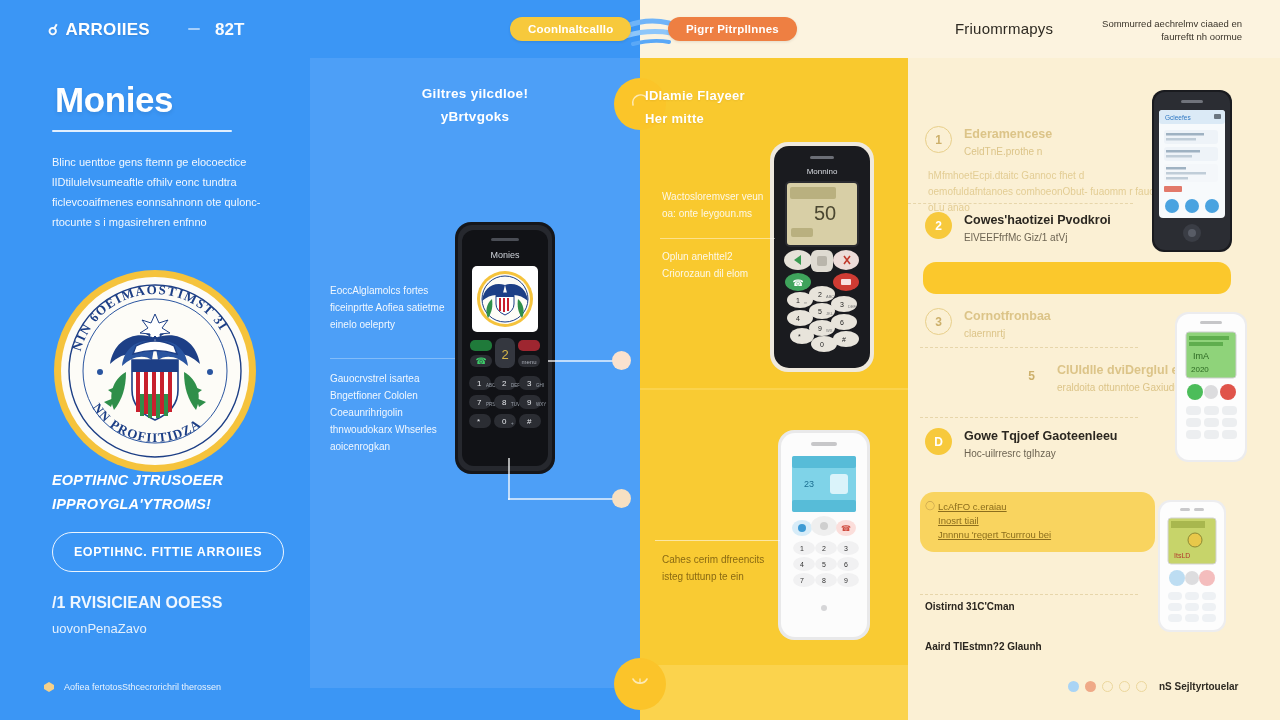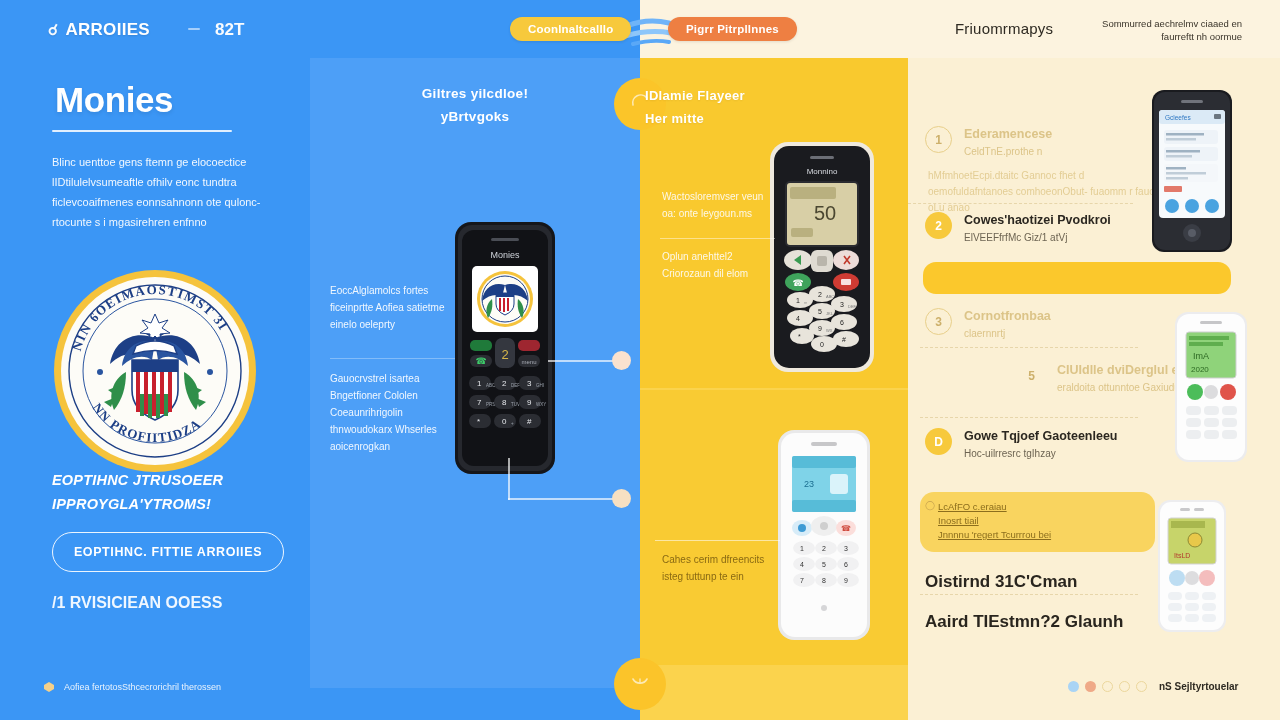--- a/index.html
+++ b/index.html
@@ -222,21 +222,21 @@
 
   .c4-para {
     position: absolute; left: 928px; top: 168px; width: 240px;
     color: #e3cd94; font-size: 10px; line-height: 16px;
   }
   .c4-dashed { position: absolute; height: 0; border-top: 1px dashed #e7d6aa; }
   .c4-bar {
     position: absolute; background: #fbc82c; border-radius: 13px;
   }
   .c4-row {
-    position: absolute; color: #29251e; font-size: 17px; font-weight: bold;
+    position: absolute; color: #29251e; font-size: 10px; font-weight: bold; margin-top: 29px;
   }
 
   .dots {
     position: absolute; left: 1068px; top: 681px;
     display: flex; align-items: center; gap: 6px;
   }
   .dot { width: 11px; height: 11px; border-radius: 50%; }
   .dot-label { margin-left: 6px; font-size: 10px; color: #2e2a22; font-weight: bold; white-space: nowrap; }
 
   
@@ -339,20 +339,21 @@
         <circle cx="48" cy="104" r="3"></circle>
           <circle cx="158" cy="104" r="3"></circle>
       </g>
     </svg>
   </div>
 
   <div class="hero-sub">EOPTIHNC JTRUSOEER IPPROYGLA'YTROMS!</div>
   <button class="hero-cta">EOPTIHNC. FITTIE ARROIIES</button>
   <div class="hero-foot">
     <div>/1 RVISICIEAN OOESS</div>
+    <div class="small">uovonPenaZavo</div>
   </div>
 
   <div class="footnote">
     <span class="fn-ico">
       <svg width="14" height="12" viewBox="0 0 14 12">
           <path d="M2 4 L7 1 L12 4 L12 8 L7 11 L2 8 Z" fill="#f4d08a"></path>
         </svg>
     </span>
     <span>Aofiea fertotosSthcecrorichril therossen</span>
   </div>

